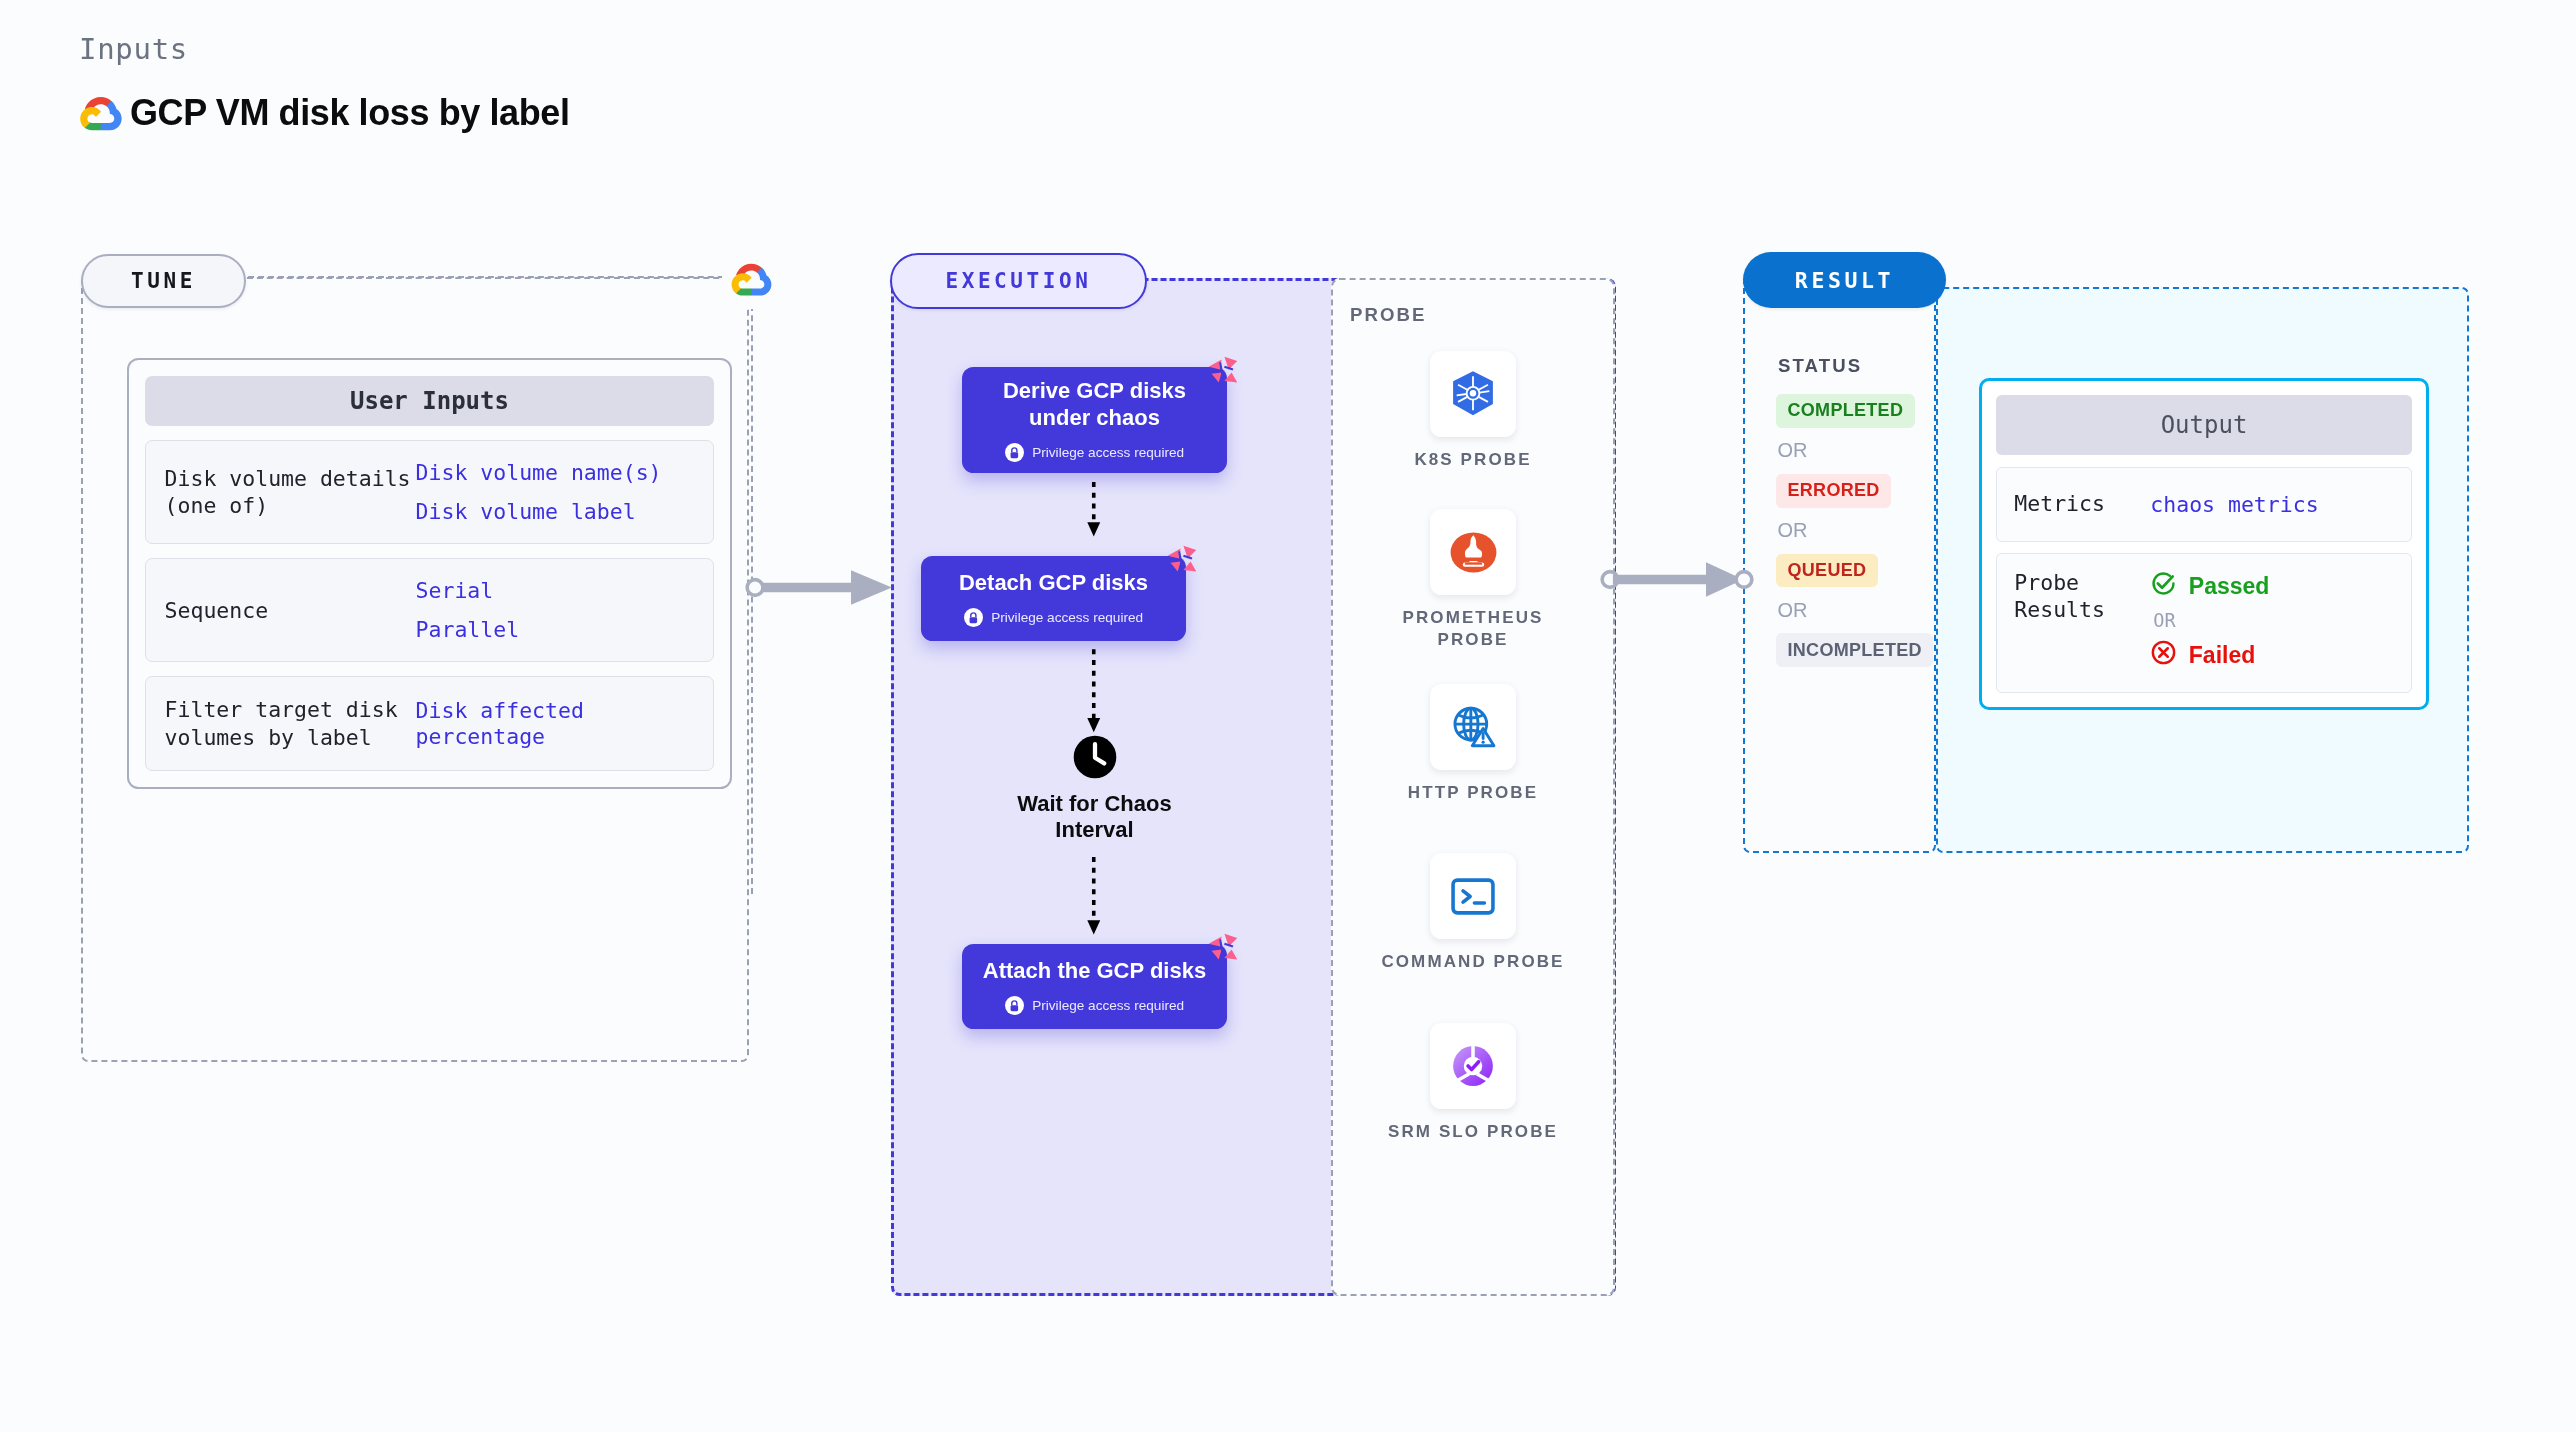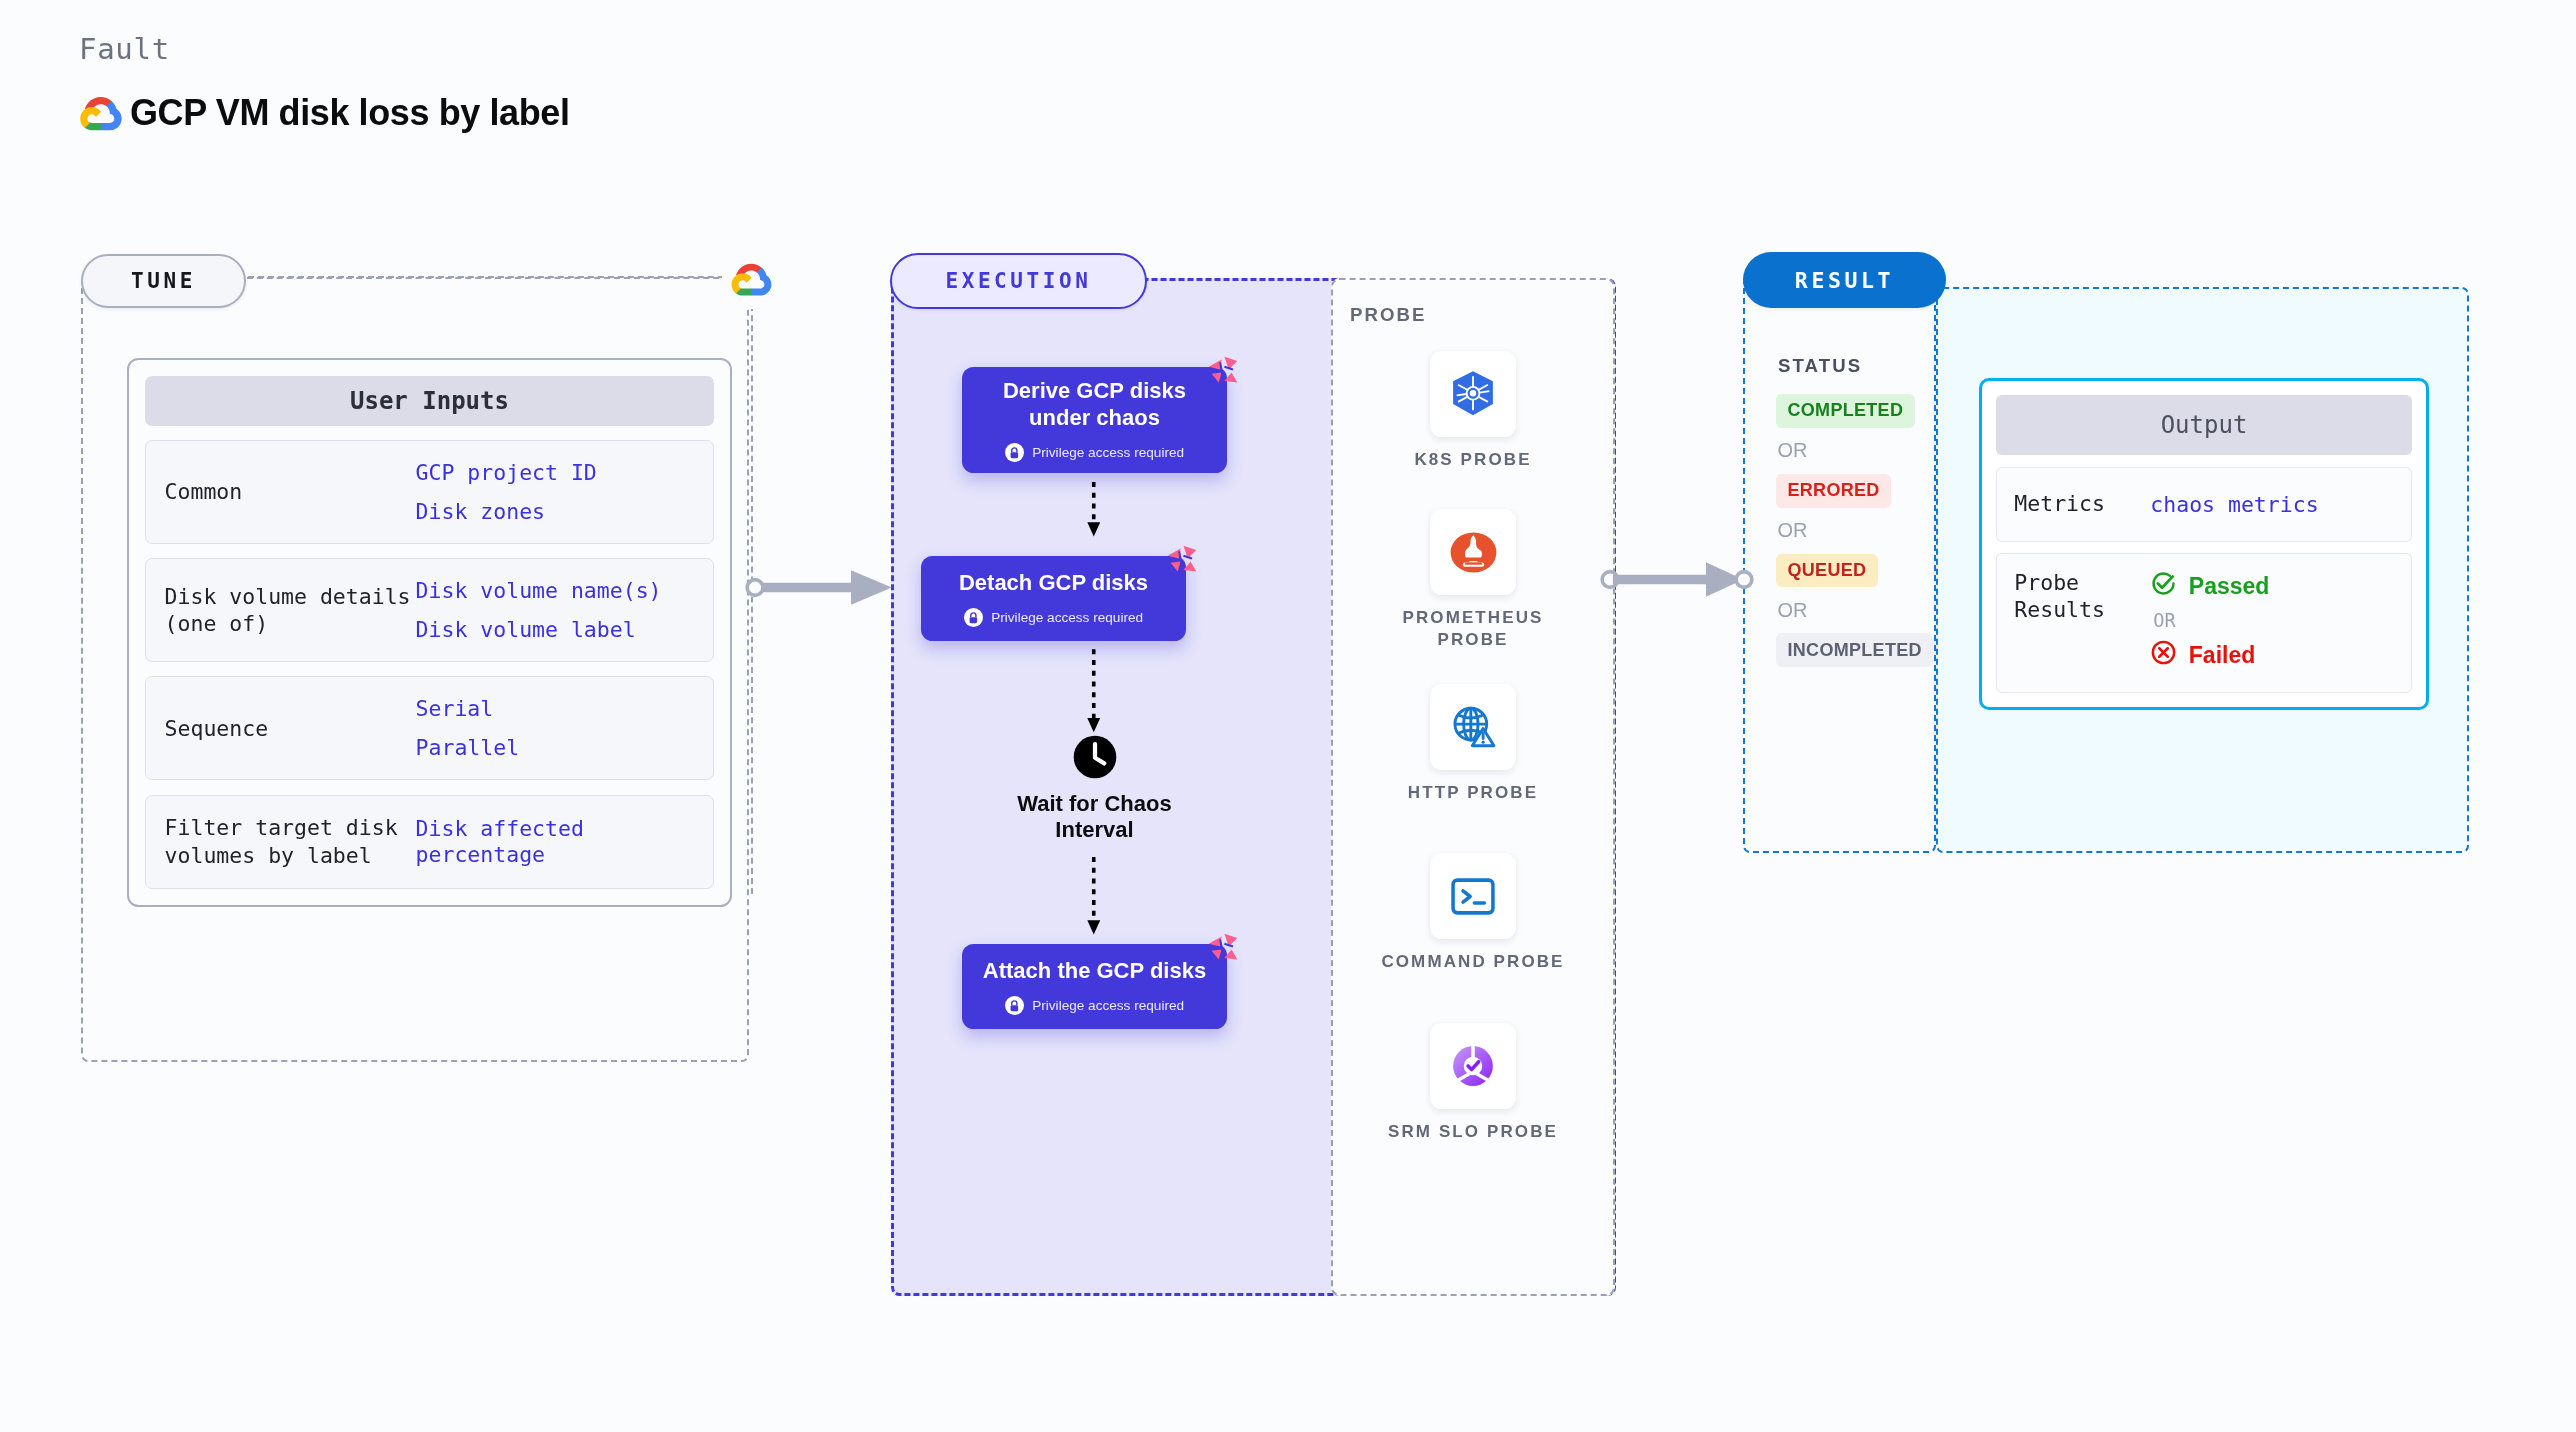--- a/index.html
+++ b/index.html
@@ -194,21 +194,21 @@
   .out-val-link { font-family: "DejaVu Sans Mono", monospace; font-size: 21.5px; color: #3b30e0; }
   .pr-col { display: flex; flex-direction: column; gap: 7.2px; }
   .pr-item { display: flex; align-items: center; gap: 11.5px; font-size: 23px; font-weight: 700; }
   .pr-or { font-family: "DejaVu Sans Mono", monospace; font-size: 18.6px; color: #9aa1b4; margin-left: 2.9px; }
 </style>
 </head>
 <body>
 
 <div class="canvas">
 
-  <div class="hdr-fault">Fault</div>
+  <div class="hdr-fault">Inputs</div>
   <div class="hdr-row">
     <span>
       <svg class="gcp-logo" width="44" height="39" viewBox="0 0 64 56">
         <path d="M40.2 17.6 L45.5 12.3 L45.9 10.1 C36.3 1.3 21 2.3 12.3 12.1 C9.9 14.8 8.1 18.2 7.1 21.6 L9 21.3 L19.5 19.6 L20.3 18.8 C25 13.7 32.9 13 38.3 17.4 Z" fill="#ea4335"></path>
         <path d="M53.1 21.5 C51.9 17 49.4 12.9 45.9 9.8 L38.5 17.2 C41.6 19.8 43.4 23.6 43.4 27.6 L43.4 28.9 C47 28.9 49.9 31.8 49.9 35.4 C49.9 39 47 41.8 43.4 41.8 L30.3 41.8 L29 43.2 L29 51.1 L30.3 52.3 L43.4 52.3 C52.8 52.4 60.5 44.9 60.6 35.5 C60.6 29.8 57.8 24.5 53.1 21.5" fill="#4285f4"></path>
         <path d="M17.2 52.3 L30.3 52.3 L30.3 41.8 L17.2 41.8 C16.3 41.8 15.4 41.6 14.5 41.2 L12.7 41.8 L7.3 47.1 L6.8 48.8 C9.8 51.1 13.4 52.3 17.2 52.3" fill="#34a853"></path>
         <path d="M17.2 18.4 C7.8 18.5 0.2 26.2 0.3 35.6 C0.3 40.9 2.8 45.9 7 49.1 L14.6 41.5 C11.3 40 9.9 36.2 11.3 33 C12.8 29.7 16.6 28.3 19.8 29.7 C21.3 30.4 22.4 31.5 23.1 33 L30.7 25.4 C27.5 21.1 22.5 18.6 17.2 18.7" fill="#fbbc05"></path>
       </svg>
     </span>
     <span class="hdr-title">GCP VM disk loss by label</span>
@@ -224,27 +224,20 @@
       <path d="M40.2 17.6 L45.5 12.3 L45.9 10.1 C36.3 1.3 21 2.3 12.3 12.1 C9.9 14.8 8.1 18.2 7.1 21.6 L9 21.3 L19.5 19.6 L20.3 18.8 C25 13.7 32.9 13 38.3 17.4 Z" fill="#ea4335"></path>
       <path d="M53.1 21.5 C51.9 17 49.4 12.9 45.9 9.8 L38.5 17.2 C41.6 19.8 43.4 23.6 43.4 27.6 L43.4 28.9 C47 28.9 49.9 31.8 49.9 35.4 C49.9 39 47 41.8 43.4 41.8 L30.3 41.8 L29 43.2 L29 51.1 L30.3 52.3 L43.4 52.3 C52.8 52.4 60.5 44.9 60.6 35.5 C60.6 29.8 57.8 24.5 53.1 21.5" fill="#4285f4"></path>
       <path d="M17.2 52.3 L30.3 52.3 L30.3 41.8 L17.2 41.8 C16.3 41.8 15.4 41.6 14.5 41.2 L12.7 41.8 L7.3 47.1 L6.8 48.8 C9.8 51.1 13.4 52.3 17.2 52.3" fill="#34a853"></path>
       <path d="M17.2 18.4 C7.8 18.5 0.2 26.2 0.3 35.6 C0.3 40.9 2.8 45.9 7 49.1 L14.6 41.5 C11.3 40 9.9 36.2 11.3 33 C12.8 29.7 16.6 28.3 19.8 29.7 C21.3 30.4 22.4 31.5 23.1 33 L30.7 25.4 C27.5 21.1 22.5 18.6 17.2 18.7" fill="#fbbc05"></path>
     </svg>
   </div>
 
   <div class="ui-card">
     <div class="ui-head">User Inputs</div>
 
-    <div class="ui-row">
-      <div class="ui-key">Common</div>
-      <div class="ui-vals">
-        <div class="ui-val">GCP project ID</div>
-        <div class="ui-val">Disk zones</div>
-      </div>
-    </div>
 
     <div class="ui-row">
       <div class="ui-key">Disk volume details (one of)</div>
       <div class="ui-vals">
         <div class="ui-val">Disk volume name(s)</div>
         <div class="ui-val">Disk volume label</div>
       </div>
     </div>
 
     <div class="ui-row">

